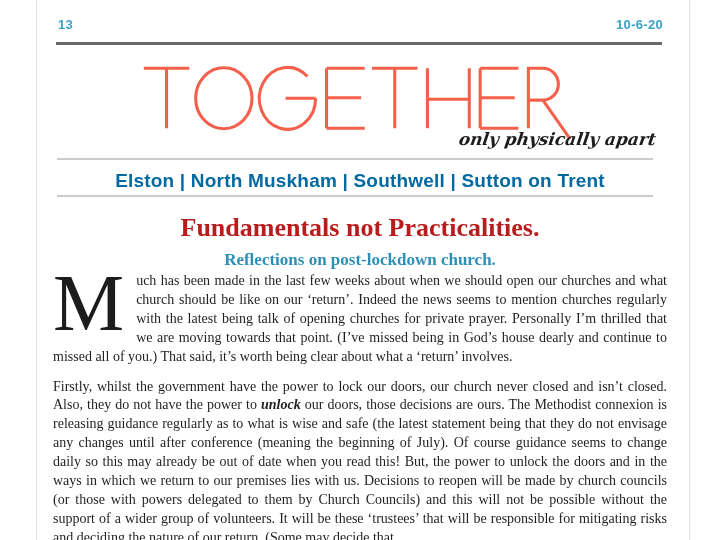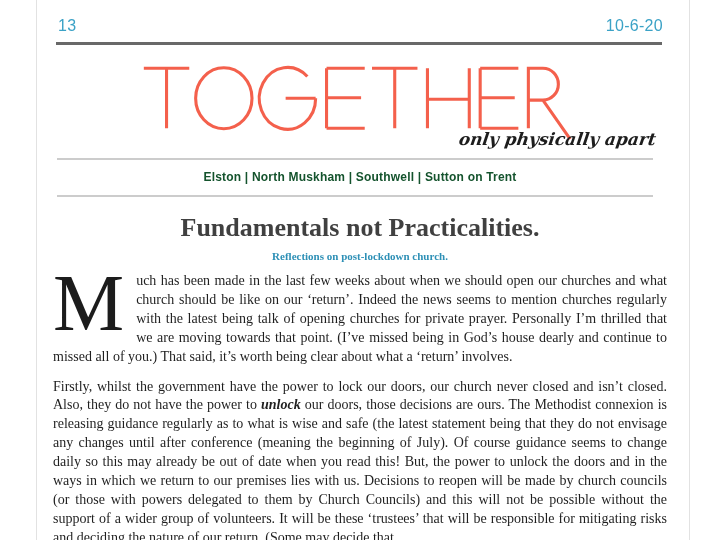--- a/index.html
+++ b/index.html
@@ -17,21 +17,21 @@
     position: absolute; top: 0; bottom: 0; width: 1px;
     background: #e2e2e2;
   }
   #edge-left  { left: 36px; }
   #edge-right { left: 689px; }
 
   
   .folio {
     position: absolute; top: 17px;
     font-family: "Liberation Sans", sans-serif;
-    font-weight: normal; font-size: 16px; letter-spacing: 0.3px;
+    font-weight: bold; font-size: 13px; letter-spacing: 0.3px;
     color: #3ba2c6;
     text-align: center;
   }
   #page-number { left: 58px; }
   #issue-date  { right: 57px; margin-left: 8px; }
 
   #rule-top {
     position: absolute; left: 56px; top: 42px;
     width: 606px; height: 3px; background: #686868;
   }
@@ -62,37 +62,37 @@
     position: absolute; left: 57px; width: 596px; height: 2px;
     background: #cccccc;
   }
   #rule-mid1 { top: 158px; }
   #rule-mid2 { top: 195px; }
 
   #communities {
     position: absolute; left: 57px; top: 170px; width: 606px;
     text-align: center;
     font-family: "Liberation Sans", sans-serif;
-    font-weight: bold; font-size: 12px; letter-spacing: 0.2px;
-    color: #14532d;
+    font-weight: bold; font-size: 19px; letter-spacing: 0.2px;
+    color: #0369a1;
   }
 
   
   #article-title {
     position: absolute; left: 57px; top: 213px; width: 606px;
     text-align: center;
     font-family: "Liberation Serif", serif;
     font-weight: bold; font-size: 26px;
-    color: #404040;
+    color: #b91c1c;
   }
   #article-subtitle {
     position: absolute; left: 57px; top: 250px; width: 606px;
     text-align: center;
     font-family: "Liberation Serif", serif;
-    font-weight: bold; font-size: 11px;
+    font-weight: bold; font-size: 17px;
     color: #2e90b6;
   }
 
   
   #article-body {
     position: absolute; left: 53px; top: 272px; width: 614px;
     font-family: "Liberation Serif", serif;
     font-size: 14px; line-height: 18.9px;
     color: #1f1f1f;
     text-align: justify;

